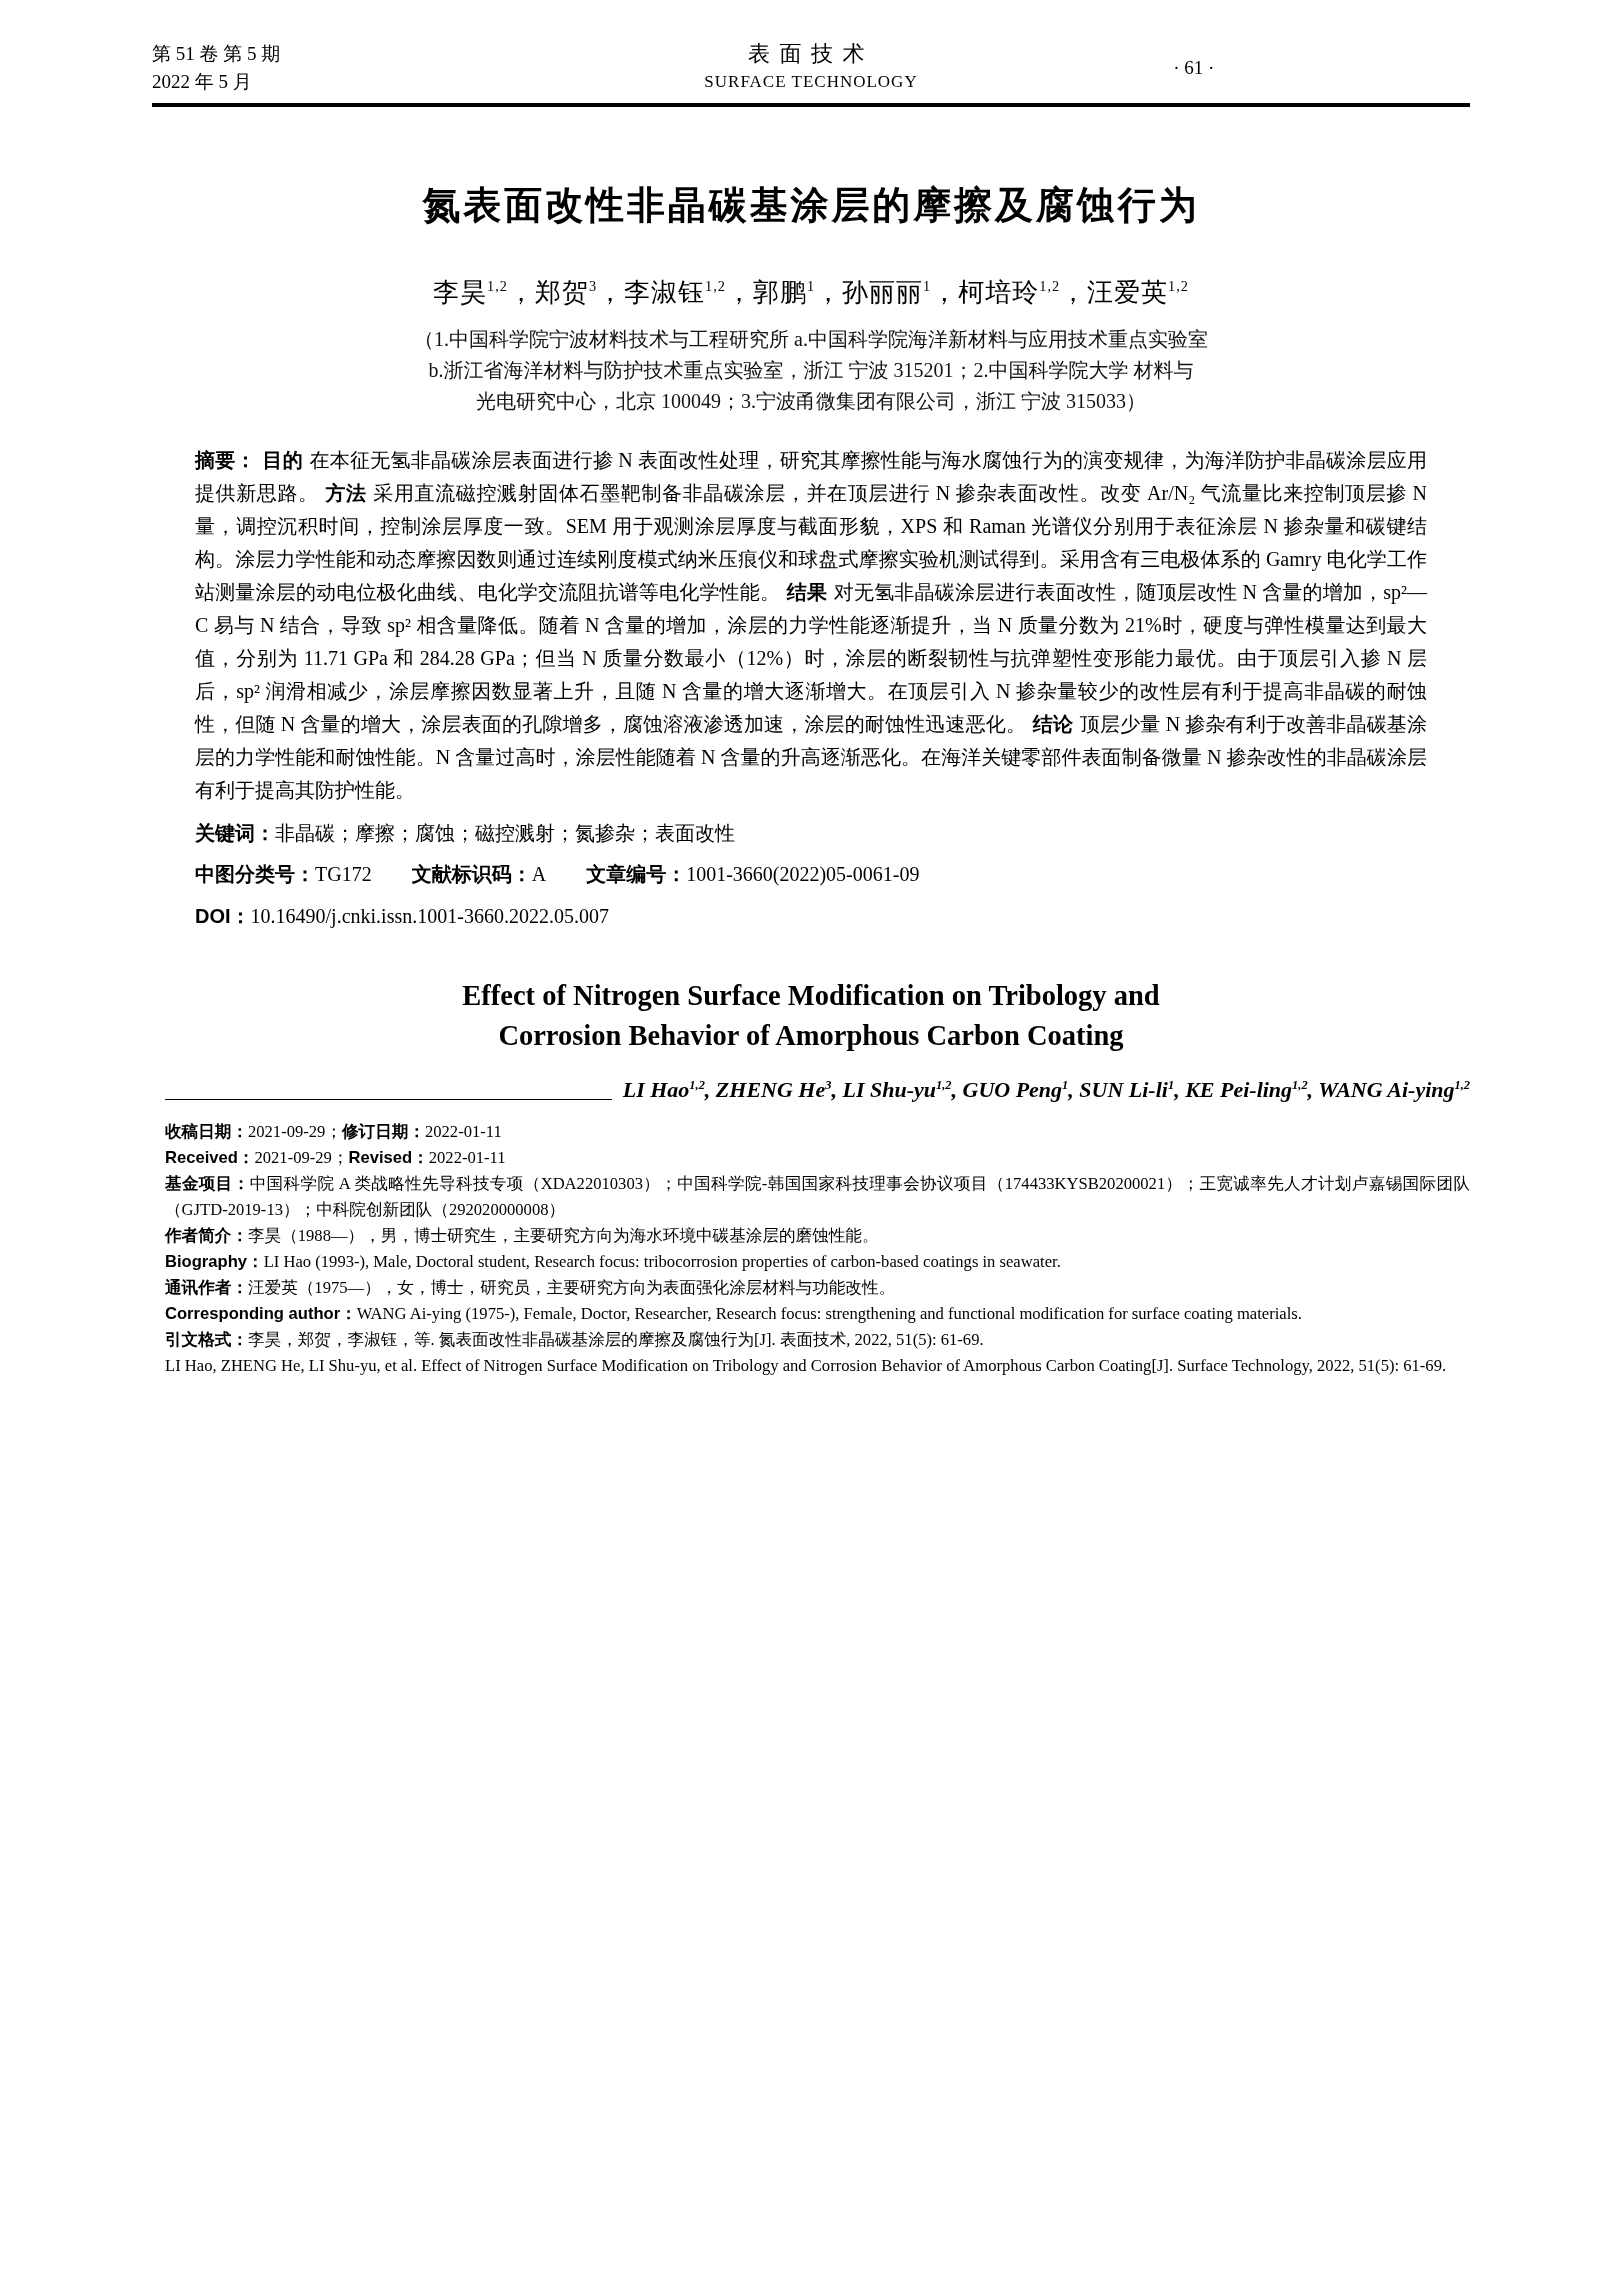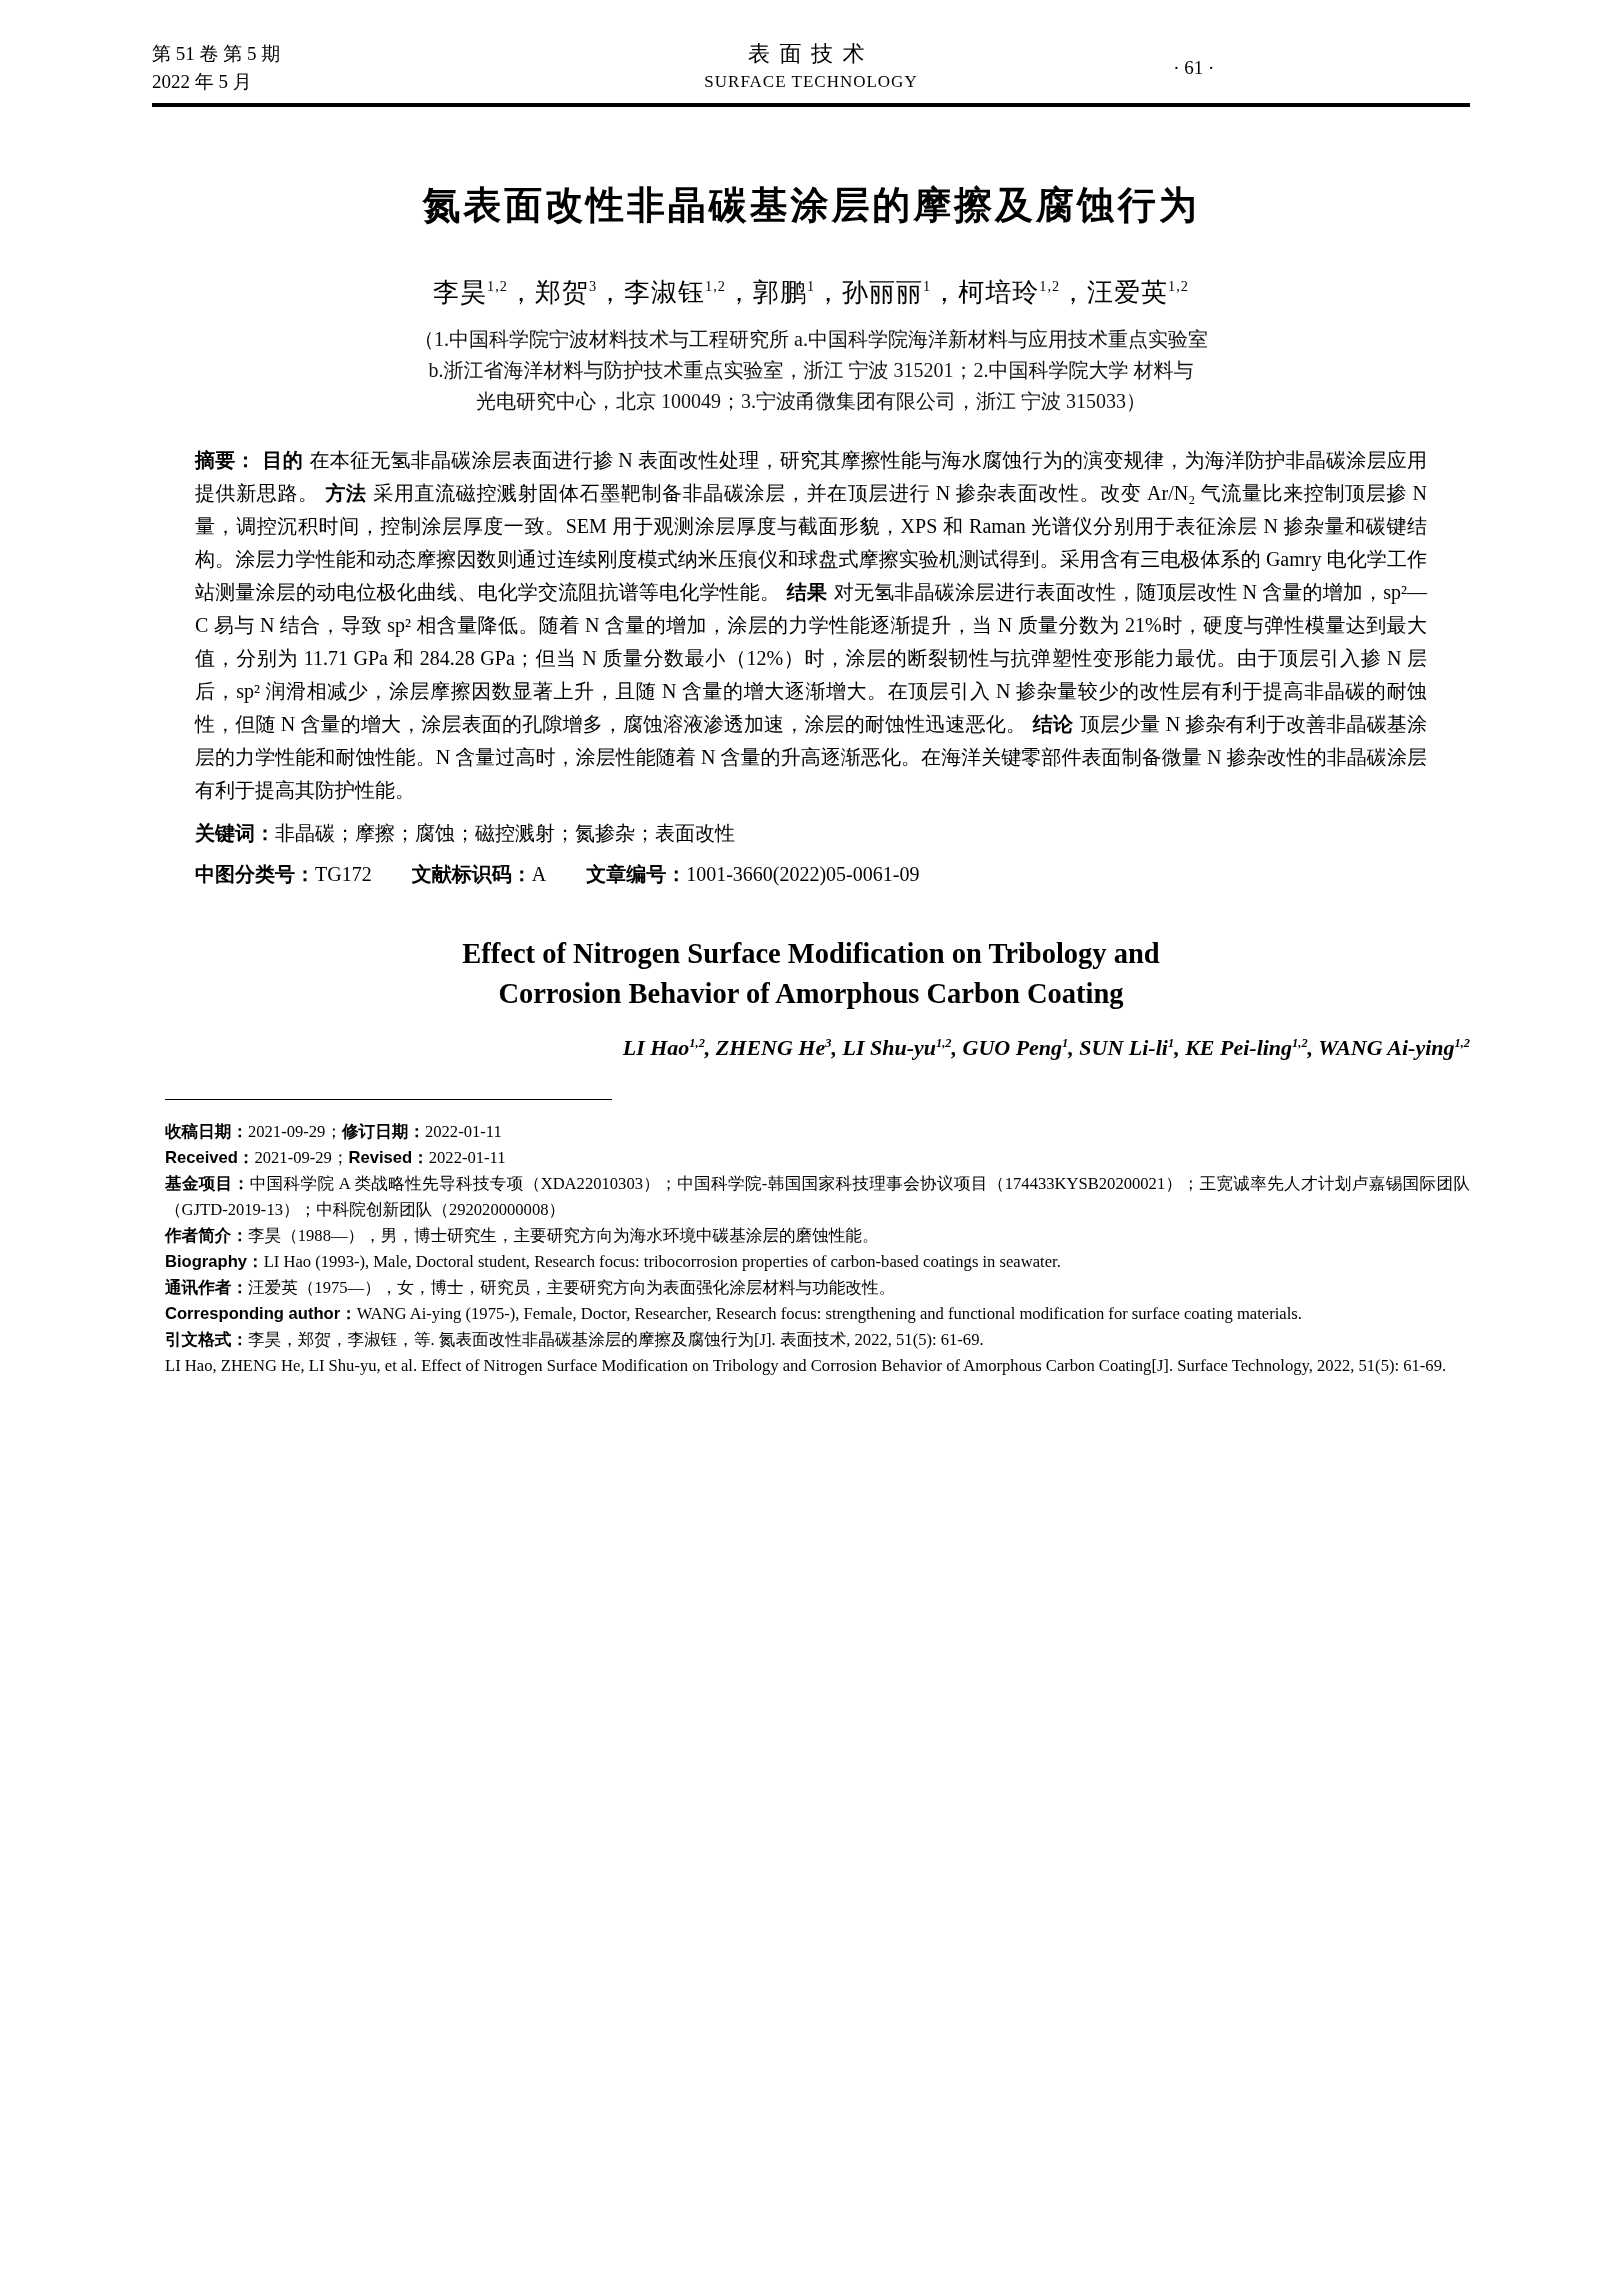--- a/index.html
+++ b/index.html
@@ -124,20 +124,21 @@
       <div>光电研究中心，北京 100049；3.宁波甬微集团有限公司，浙江 宁波 315033）</div>
     </div>
 
     <div class="abstract-wrap">
       <p class="abstract"><b class="lead-label">摘要：</b><b class="runin">目的</b><span>在本征无氢非晶碳涂层表面进行掺 N 表面改性处理，研究其摩擦性能与海水腐蚀行为的演变规律，为海洋防护非晶碳涂层应用提供新思路。</span><b class="runin">方法</b><span>采用直流磁控溅射固体石墨靶制备非晶碳涂层，并在顶层进行 N 掺杂表面改性。改变 Ar/N₂ 气流量比来控制顶层掺 N 量，调控沉积时间，控制涂层厚度一致。SEM 用于观测涂层厚度与截面形貌，XPS 和 Raman 光谱仪分别用于表征涂层 N 掺杂量和碳键结构。涂层力学性能和动态摩擦因数则通过连续刚度模式纳米压痕仪和球盘式摩擦实验机测试得到。采用含有三电极体系的 Gamry 电化学工作站测量涂层的动电位极化曲线、电化学交流阻抗谱等电化学性能。</span><b class="runin">结果</b><span>对无氢非晶碳涂层进行表面改性，随顶层改性 N 含量的增加，sp²—C 易与 N 结合，导致 sp² 相含量降低。随着 N 含量的增加，涂层的力学性能逐渐提升，当 N 质量分数为 21%时，硬度与弹性模量达到最大值，分别为 11.71 GPa 和 284.28 GPa；但当 N 质量分数最小（12%）时，涂层的断裂韧性与抗弹塑性变形能力最优。由于顶层引入掺 N 层后，sp² 润滑相减少，涂层摩擦因数显著上升，且随 N 含量的增大逐渐增大。在顶层引入 N 掺杂量较少的改性层有利于提高非晶碳的耐蚀性，但随 N 含量的增大，涂层表面的孔隙增多，腐蚀溶液渗透加速，涂层的耐蚀性迅速恶化。</span><b class="runin">结论</b><span>顶层少量 N 掺杂有利于改善非晶碳基涂层的力学性能和耐蚀性能。N 含量过高时，涂层性能随着 N 含量的升高逐渐恶化。在海洋关键零部件表面制备微量 N 掺杂改性的非晶碳涂层有利于提高其防护性能。</span></p>
 
       <p class="meta-line"><b>关键词：</b><span>非晶碳；摩擦；腐蚀；磁控溅射；氮掺杂；表面改性</span></p>
 
       <p class="meta-line"><b>中图分类号：</b><span>TG172</span><b class="gap">文献标识码：</b><span>A</span><b class="gap">文章编号：</b><span>1001-3660(2022)05-0061-09</span></p>
 
+      <p class="meta-line"><b>DOI：</b><span>10.16490/j.cnki.issn.1001-3660.2022.05.007</span></p>
     </div>
 
     <div class="title-en">
       <div>Effect of Nitrogen Surface Modification on Tribology and</div>
       <div>Corrosion Behavior of Amorphous Carbon Coating</div>
     </div>
 
     <p class="authors-en"><span><span>LI Hao</span><sup>1,2</sup><span>, </span></span><span><span>ZHENG He</span><sup>3</sup><span>, </span></span><span><span>LI Shu-yu</span><sup>1,2</sup><span>, </span></span><span><span>GUO Peng</span><sup>1</sup><span>, </span></span><span><span>SUN Li-li</span><sup>1</sup><span>, </span></span><span><span>KE Pei-ling</span><sup>1,2</sup><span>, </span></span><span><span>WANG Ai-ying</span><sup>1,2</sup><span></span></span></p>
 
   </div>

